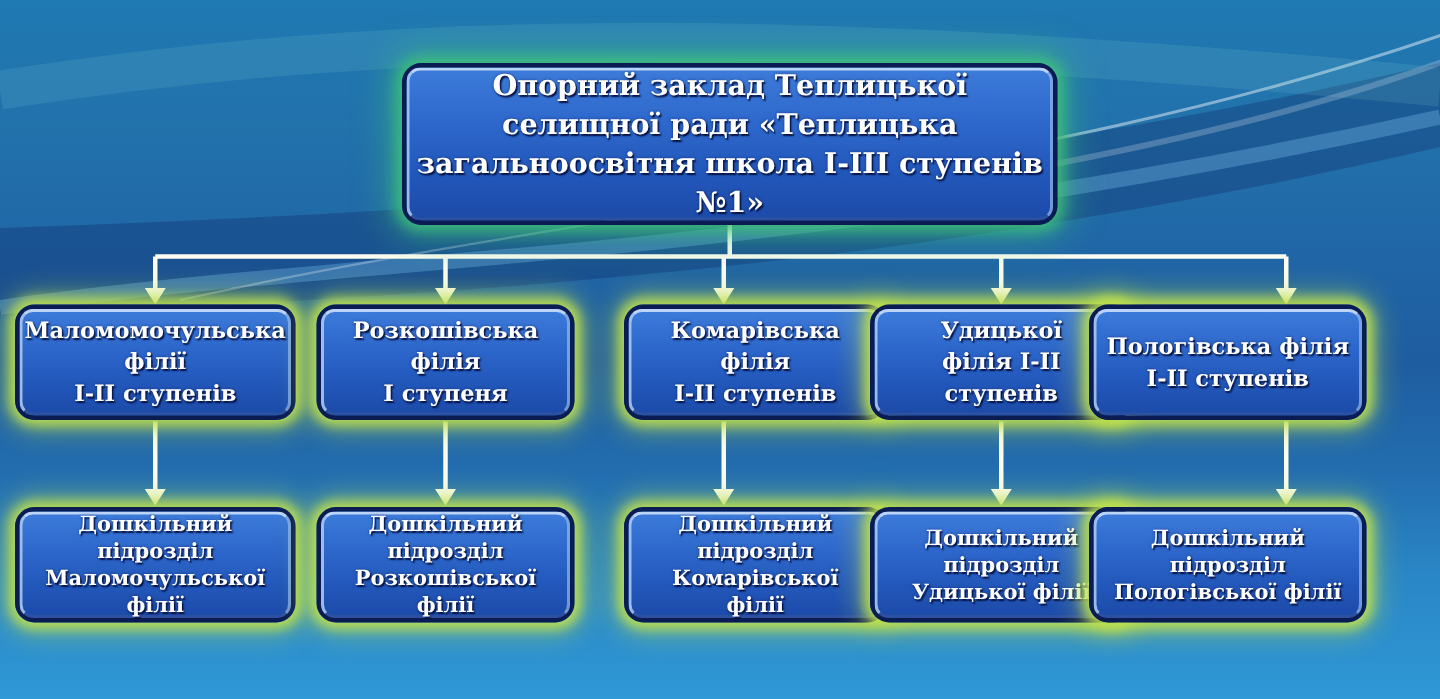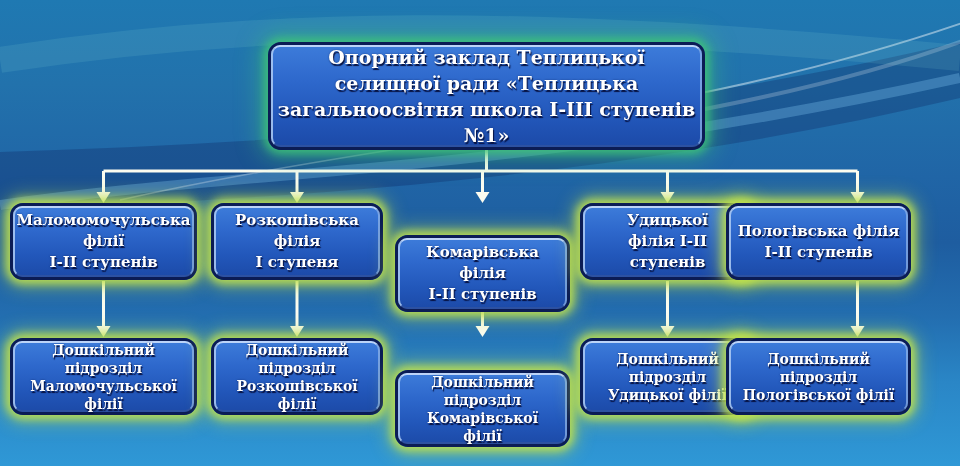--- a/index.html
+++ b/index.html
@@ -45,21 +45,21 @@
     box-shadow:0 0 9px 4px rgba(62,196,120,0.85), 0 0 22px 11px rgba(62,196,120,0.40);
   }
   .glow-lime{
     box-shadow:0 0 8px 4px rgba(191,225,78,0.90), 0 0 18px 8px rgba(185,220,75,0.45);
   }
   .node-title{left:268px;top:42px;width:437px;height:108px;font-size:19px;line-height:26px;}
   .r2{top:203px;height:77px;font-size:15px;line-height:21px;}
   .r3{top:338px;height:77px;font-size:14px;line-height:18px;}
   .c1{left:10px;width:187px;}
   .c2{left:211px;width:172px;}
-  .c3{left:395px;width:175px;margin-top:32px;}
+  .c3{left:416px;width:175px;}
   .c4{left:580px;width:175px;}
   .c5{left:726px;width:185px;}
 </style>
 </head>
 <body>
 
 <div class="stage">
 
   <svg class="bg-svg" viewBox="0 0 960 466" aria-hidden="true">
     <path d="M0,152 C300,142 620,122 960,42 L960,98 C620,178 300,198 0,210 Z" fill="rgba(12,35,95,0.30)"></path>

